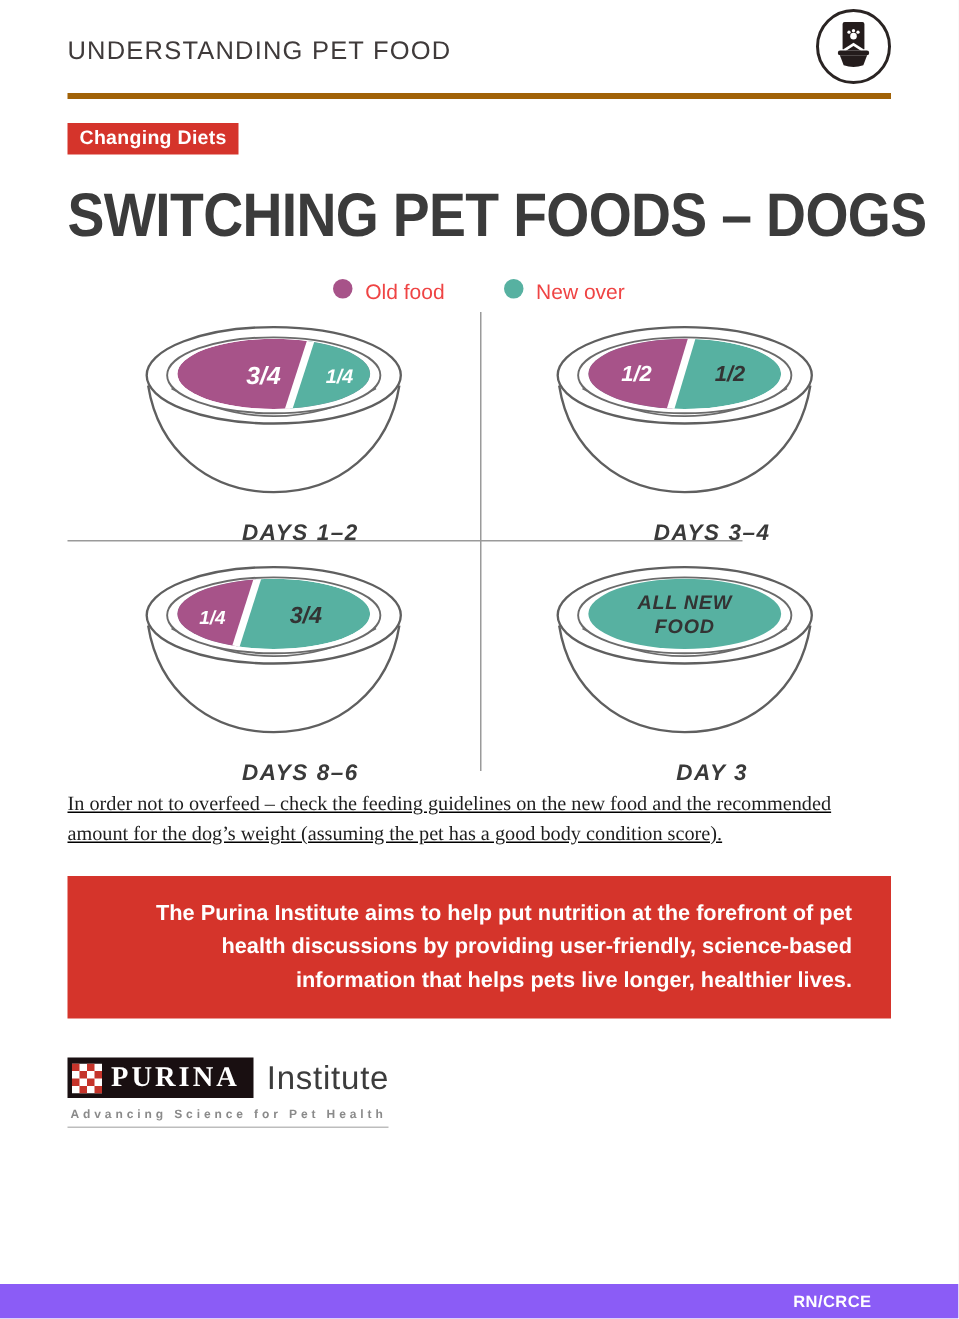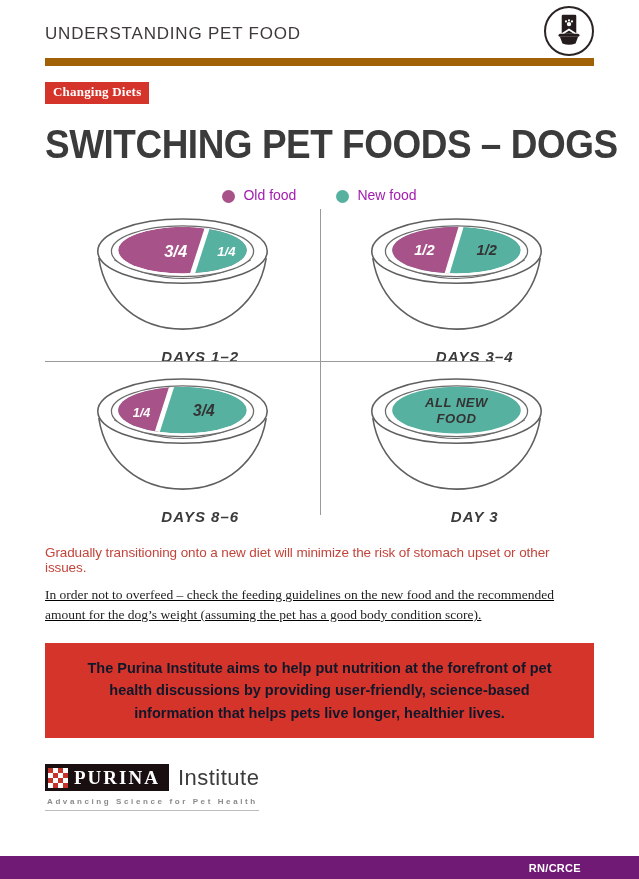--- a/index.html
+++ b/index.html
@@ -2,39 +2,39 @@
 <html><head>
 <meta charset="utf-8">
 <style>
   * { margin:0; padding:0; box-sizing:border-box; }
   html,body { background:#e9e9e9; }
   body { width:639px; height:879px; margin:0 auto; position:relative; background:#fff;
          font-family:"Liberation Sans",sans-serif; overflow:hidden; }
   .content { padding:0 45px; }
 
   
-  .topbar { position:relative; height:66px; border-bottom:8px solid #a16207; }
+  .topbar { position:relative; height:66px; border-bottom:4px solid #a16207; }
   .doc-title { position:absolute; left:0; top:24px; font-size:17px; font-weight:500;
                color:#3f3a3a; letter-spacing:.8px; }
   .icon-circle { position:absolute; right:0; top:6px; width:50px; height:50px;
                  border:2px solid #2a2423; border-radius:50%;
                  display:flex; align-items:center; justify-content:center; background:#fff; }
 
   
   .badge { display:inline-block; margin-top:16px; background:#D5342B; color:#fff;
-           font-size:13px; font-weight:bold; padding:2px 8px 4px; letter-spacing:.2px;font-family:Liberation Serif, serif; }
+           font-size:13px; font-weight:bold; padding:2px 8px 4px; letter-spacing:.2px; }
 
   
   .page-title { margin-top:20px; font-size:41px; line-height:1; font-weight:800; color:#3b3b3b;
                 letter-spacing:-.5px; transform:scaleX(.9); transform-origin:left center;
                 white-space:nowrap; }
 
   
   .legend { margin-top:22px; display:flex; justify-content:center; gap:40px; }
-  .legend-item { display:flex; align-items:flex-end; gap:8px; font-size:14px; color:#a21caf; }
+  .legend-item { display:flex; align-items:flex-start; gap:8px; font-size:14px; color:#ef4444; }
   .dot { width:13px; height:13px; border-radius:50%; }
   .dot-old { background:#A75389; }
   .dot-new { background:#57B1A1; }
 
   
   .diagram { position:relative; margin-top:2px; height:312px;
              display:grid; grid-template-columns:1fr 1fr; grid-template-rows:1fr 1fr;font-style:italic; }
   .v-divider { position:absolute; left:50%; top:4px; bottom:2px; width:1px; background:#9a9a9a; }
   .h-divider { position:absolute; top:50%; left:0; width:450px; height:1px; background:#9a9a9a; }
   .cell { display:flex; flex-direction:column; align-items:center; padding-top:8px; }
@@ -42,35 +42,35 @@
   .bowl text { font-family:"Liberation Sans",sans-serif; font-weight:bold; text-anchor:middle; }
   .bowl-label { margin-top:6px; font-size:15px; font-weight:bold; color:#3a3a3a; letter-spacing:1px;padding-left:36px; }
 
   
   .highlight { margin-top:28px; color:#C2453C; font-size:13.5px; font-weight:500; letter-spacing:-.1px; }
   .body-copy { margin-top:4px;text-decoration:underline; }
   .body-copy p { font-family:"Liberation Serif","DejaVu Serif",serif; font-size:13.5px;
                  line-height:1.48; color:#1e1e1e; margin-top:10px; }
 
   
-  .callout { margin-top:18px; background:#D5342B; color:#0f172a; font-size:14.5px; font-weight:bold;
-             line-height:1.55; text-align:center; padding:14px 26px; }
+  .callout { margin-top:18px; background:#D5342B; color:#ffffff; font-size:14.5px; font-weight:bold;
+             line-height:1.55; text-align:right; padding:14px 26px; }
 
   
   .logo-block { margin-top:26px; width:fit-content; }
   .logo-row { display:flex; align-items:center; }
   .logo-black { background:#190f11; display:flex; align-items:center; height:27px; padding:0 9px 0 3px; }
   .purina-word { color:#fff; font-family:"Liberation Serif","DejaVu Serif",serif; font-weight:bold;
                  font-size:19px; letter-spacing:2px; margin-left:6px; }
   .institute-word { font-size:22px; color:#3c3c3c; margin-left:9px; font-weight:400; letter-spacing:.5px; }
   .tagline { font-size:8px; font-weight:bold; letter-spacing:2.6px; color:#8a8a8a;
              padding:6px 0 4px 2px; border-bottom:1px solid #bdbdbd; }
 
   
-  .code-bar { position:absolute; left:0; right:0; bottom:0; height:23px; background:#701a75;
+  .code-bar { position:absolute; left:0; right:0; bottom:0; height:23px; background:#8b5cf6;
               color:#fff; font-size:11px; font-weight:bold; display:flex; align-items:center;
               justify-content:flex-end; padding-right:58px; letter-spacing:.3px; }
 </style>
 </head>
 <body>
 
 <div class="content">
 
   <div class="topbar">
     <div class="doc-title">UNDERSTANDING PET FOOD</div>
@@ -92,21 +92,21 @@
 
   <div class="page-title">SWITCHING PET FOODS – DOGS</div>
 
   <div class="legend">
     <div class="legend-item">
       <span class="dot dot-old"></span>
       <span>Old food</span>
     </div>
     <div class="legend-item">
       <span class="dot dot-new"></span>
-      <span>New food</span>
+      <span>New over</span>
     </div>
   </div>
 
   <div class="diagram">
     <div class="v-divider"></div>
     <div class="h-divider"></div>
 
     <div class="cell">
       <svg class="bowl" viewBox="0 0 190 132">
         <defs>
@@ -180,21 +180,20 @@
         <path d="M25,48 Q95,86 165,48" fill="none" stroke="#6b6b6b" stroke-width="1.2"></path>
         <ellipse cx="95" cy="39" rx="73" ry="26" fill="#fff" stroke="#6b6b6b" stroke-width="1.3"></ellipse>
         <ellipse cx="95" cy="38" rx="66" ry="24" fill="#57B1A1"></ellipse>
         <text x="95" y="35" font-size="13.5" fill="#333" letter-spacing="0.5">ALL NEW</text>
         <text x="95" y="51" font-size="13.5" fill="#333" letter-spacing="0.5">FOOD</text>
       </svg>
       <div class="bowl-label">DAY 3</div>
     </div>
   </div>
 
-  <div class="highlight">Gradually transitioning onto a new diet will minimize the risk of stomach upset or other issues.</div>
 
   <div class="body-copy">
     <p>In order not to overfeed – check the feeding guidelines on the new food and the recommended amount for the dog’s weight (assuming the pet has a good body condition score).</p>
   </div>
 
   <div class="callout">The Purina Institute aims to help put nutrition at the forefront of pet health discussions by providing user-friendly, science-based information that helps pets live longer, healthier lives.</div>
 
   <div class="logo-block">
     <div class="logo-row">
       <div class="logo-black">

